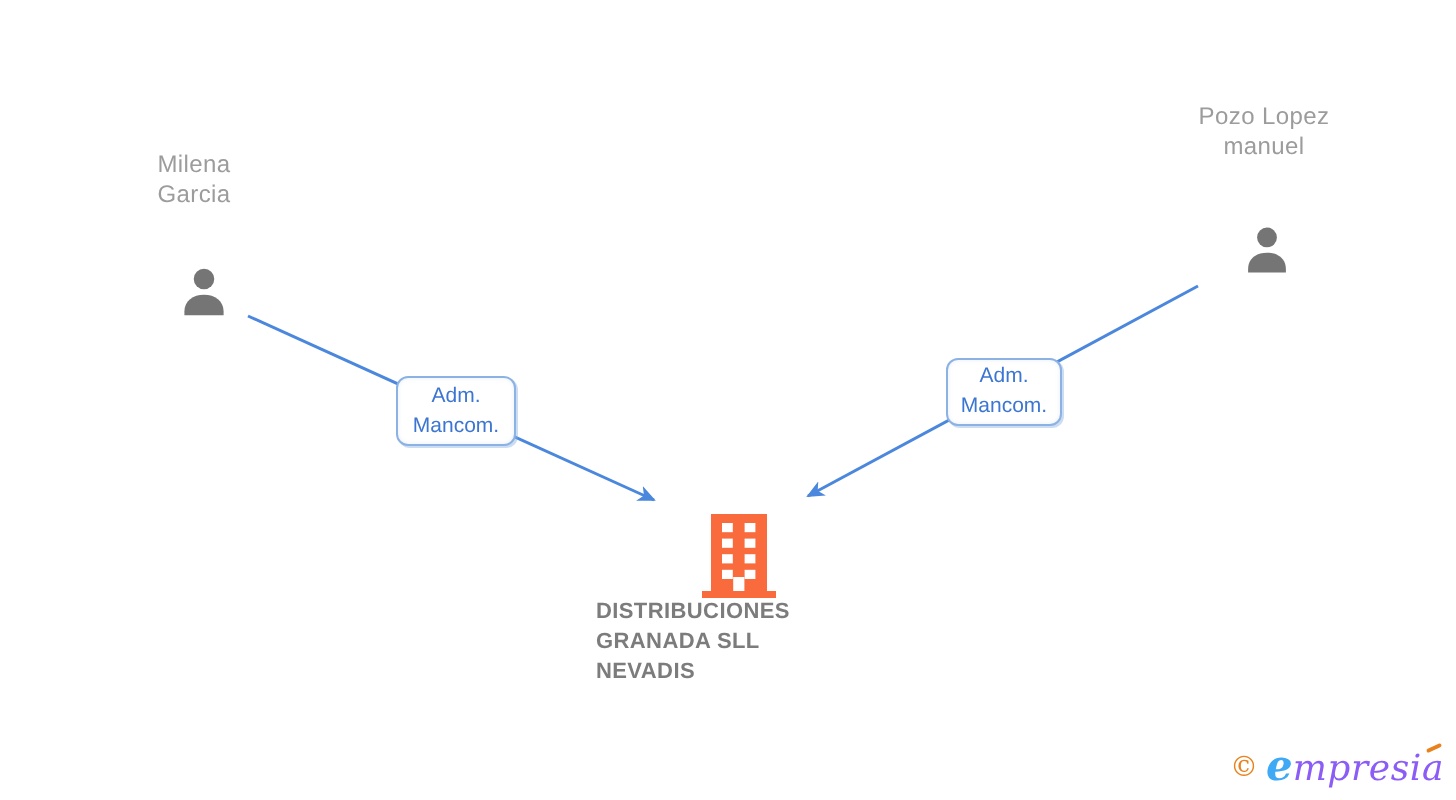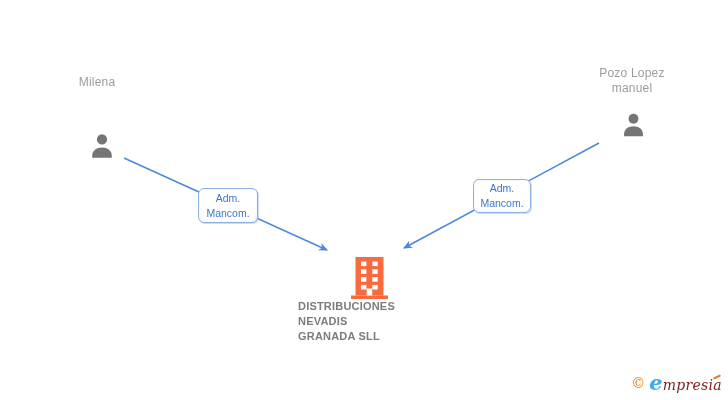--- a/index.html
+++ b/index.html
@@ -26,21 +26,21 @@
     color:#7c7c7c;font-size:11px;font-weight:bold;line-height:15px;letter-spacing:0.2px;
   }
   .brand{
     position:absolute;z-index:2;right:6px;top:372px;width:86px;height:26px;
     display:flex;align-items:baseline;justify-content:flex-end;
     font-family:"DejaVu Serif", serif;font-style:italic;white-space:nowrap;
     cursor:pointer;
   }
   .brand .copy{color:#e8821e;font-size:14px;font-style:normal;margin-right:4px;transform:translateY(-2px);}
   .brand .e{color:#3fa9f5;font-size:21px;font-weight:bold;line-height:1;}
-  .brand .rest{color:#7f1d1d;font-size:14px;letter-spacing:0.3px;position:relative;}
+  .brand .rest{color:#8b5cf6;font-size:18px;letter-spacing:0.3px;position:relative;}
   .brand .accent{
     position:absolute;right:1px;top:-1px;width:8px;height:2px;background:#e8821e;
     transform:rotate(-25deg);border-radius:1px;
   }
 </style>
 </head>
 <body>
 
 <div class="canvas">
 
@@ -49,29 +49,30 @@
       <marker id="arrow" markerWidth="10" markerHeight="8" refX="8" refY="4" orient="auto" markerUnits="userSpaceOnUse">
         <path d="M0,0 L9,4 L0,8 L2.5,4 Z" fill="#4b87dd"></path>
       </marker>
     </defs>
     <line x1="124" y1="158" x2="327" y2="250" stroke="#4b87dd" stroke-width="1.5" marker-end="url(#arrow)"></line>
     <line x1="599" y1="143" x2="404" y2="248" stroke="#4b87dd" stroke-width="1.5" marker-end="url(#arrow)"></line>
   </svg>
 
   <div class="person-name" style="left:37px;top:75px;width:120px;text-align:center;">
     <div>Milena</div>
+    <div>Garcia</div>
   </div>
   <div class="person-icon" style="left:88px;top:132px;">
     <svg width="28" height="28" viewBox="0 0 24 24">
       <circle cx="12" cy="6.4" r="4.4" fill="#757575"></circle>
       <path d="M3.6,22 v-1.6 c0,-4.6 3.7,-7.2 8.4,-7.2 s8.4,2.6 8.4,7.2 V22 Z" fill="#757575"></path>
     </svg>
   </div>
 
-  <div class="person-name" style="left:572px;top:66px;width:120px;">
+  <div class="person-name" style="left:572px;top:51px;width:120px;">
     <div>Pozo Lopez</div>
     <div>manuel</div>
   </div>
   <div class="person-icon" style="left:620px;top:111px;">
     <svg width="27" height="28" viewBox="0 0 24 24">
       <circle cx="12" cy="6.4" r="4.4" fill="#757575"></circle>
       <path d="M3.6,22 v-1.6 c0,-4.6 3.7,-7.2 8.4,-7.2 s8.4,2.6 8.4,7.2 V22 Z" fill="#757575"></path>
     </svg>
   </div>
 
@@ -96,22 +97,22 @@
         <rect x="10" y="20.1" width="5.4" height="4.6"></rect>
         <rect x="21.3" y="20.1" width="5.4" height="4.6"></rect>
         <rect x="10" y="27.9" width="5.4" height="4.6"></rect>
         <rect x="21.3" y="27.9" width="5.4" height="4.6"></rect>
         <rect x="15.6" y="31.5" width="5.6" height="7"></rect>
       </g>
     </svg>
   </div>
   <div class="company-name" style="left:298px;top:299px;width:140px;">
     <div>DISTRIBUCIONES</div>
+    <div>GRANADA SLL</div>
     <div>NEVADIS</div>
-    <div>GRANADA SLL</div>
   </div>
 
   <div class="brand">
     <span class="copy">©</span>
     <span class="e">e</span>
     <span class="rest">
       <span>mpresia</span>
       <span class="accent"></span>
     </span>
   </div>

